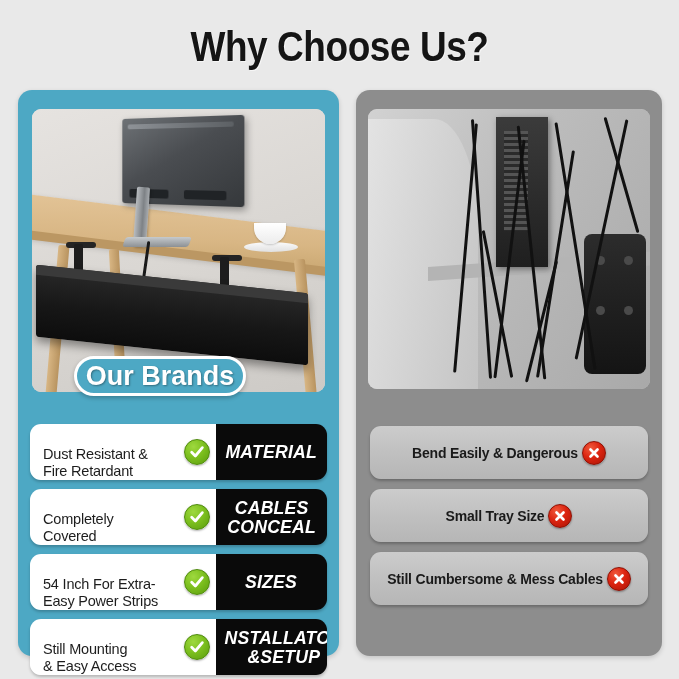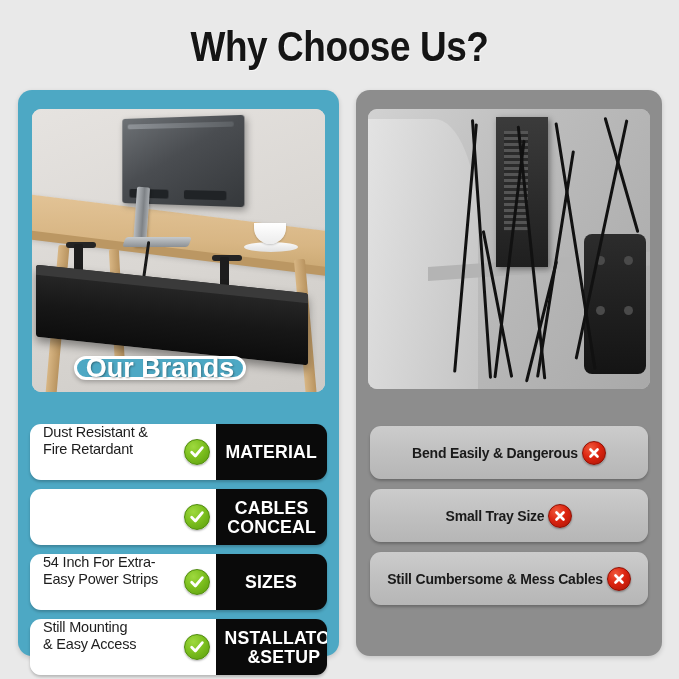--- a/index.html
+++ b/index.html
@@ -172,21 +172,21 @@
     font-family:"Liberation Sans Narrow","Liberation Sans",sans-serif;
     font-weight:bold;
     color:#ffffff;
     text-align:center;
     line-height:1;
     display:flex;align-items:center;justify-content:center;
     text-shadow:1px 1px 2px rgba(0,0,0,.35);
     box-shadow:0 2px 4px rgba(0,0,0,.25);
   }
   .badge-left{
-    left:56px; top:266px; width:172px; height:24px;
+    left:56px; top:266px; width:172px; height:40px;
     background:#4da8c4;
     font-size:27px;
   }
   .badge-right{
     left:67px; top:264px; width:160px; height:38px;
     background:#8a8a8a;
     font-size:25px;
   }
 
   
@@ -199,21 +199,21 @@
     height:56px;
     margin-bottom:9px;
     border-radius:11px;
     overflow:hidden;
     box-shadow:0 2px 3px rgba(0,0,0,.22);
   }
   .frow-text{
     flex:0 0 62.5%;
     background:#ffffff;
     display:flex;
-    align-items:flex-start;
+    align-items:flex-end;
     position:relative;
     padding-left:13px;
     padding-right:34px;
   }
   .frow-label{
     font-size:14.5px;
     line-height:1.18;
     color:#1d1d1d;
     letter-spacing:-0.2px;
   }
@@ -227,20 +227,21 @@
     border:1px solid #4e8a0b;
     display:flex;align-items:center;justify-content:center;
     box-shadow:0 1px 2px rgba(0,0,0,.3);
   }
   .check-icon svg{width:16px;height:16px;}
   .frow-tag{
     flex:1;
     background:#0a0a0a;
     display:flex;align-items:center;justify-content:center;
     padding:4px 4px;
+    font-style:italic;
   }
   .frow-tag span{
     font-family:"Liberation Sans Narrow","Liberation Sans",sans-serif;
     font-weight:bold;
     color:#ffffff;
     font-size:19px;
     line-height:1.02;
     text-align:center;
     letter-spacing:0.2px;
     transform:scaleX(0.93);
@@ -332,20 +333,24 @@
             </svg>
         </span>
       </div>
       <div class="frow-tag">
         <span><b>MATERIAL</b></span>
       </div>
     </div>
 
     <div class="frow">
       <div class="frow-text">
+        <div class="frow-label">
+          <span>Completely</span><br>
+          <span>Covered</span>
+        </div>
         <span class="check-icon">
           <svg viewBox="0 0 24 24">
               <path d="M4 12.5 L9.5 18 L20 5.5" fill="none" stroke="#ffffff" stroke-width="4.2" stroke-linecap="round" stroke-linejoin="round"></path>
             </svg>
         </span>
       </div>
       <div class="frow-tag">
         <span><b>CABLES</b><br><b>CONCEAL</b></span>
       </div>
     </div>

